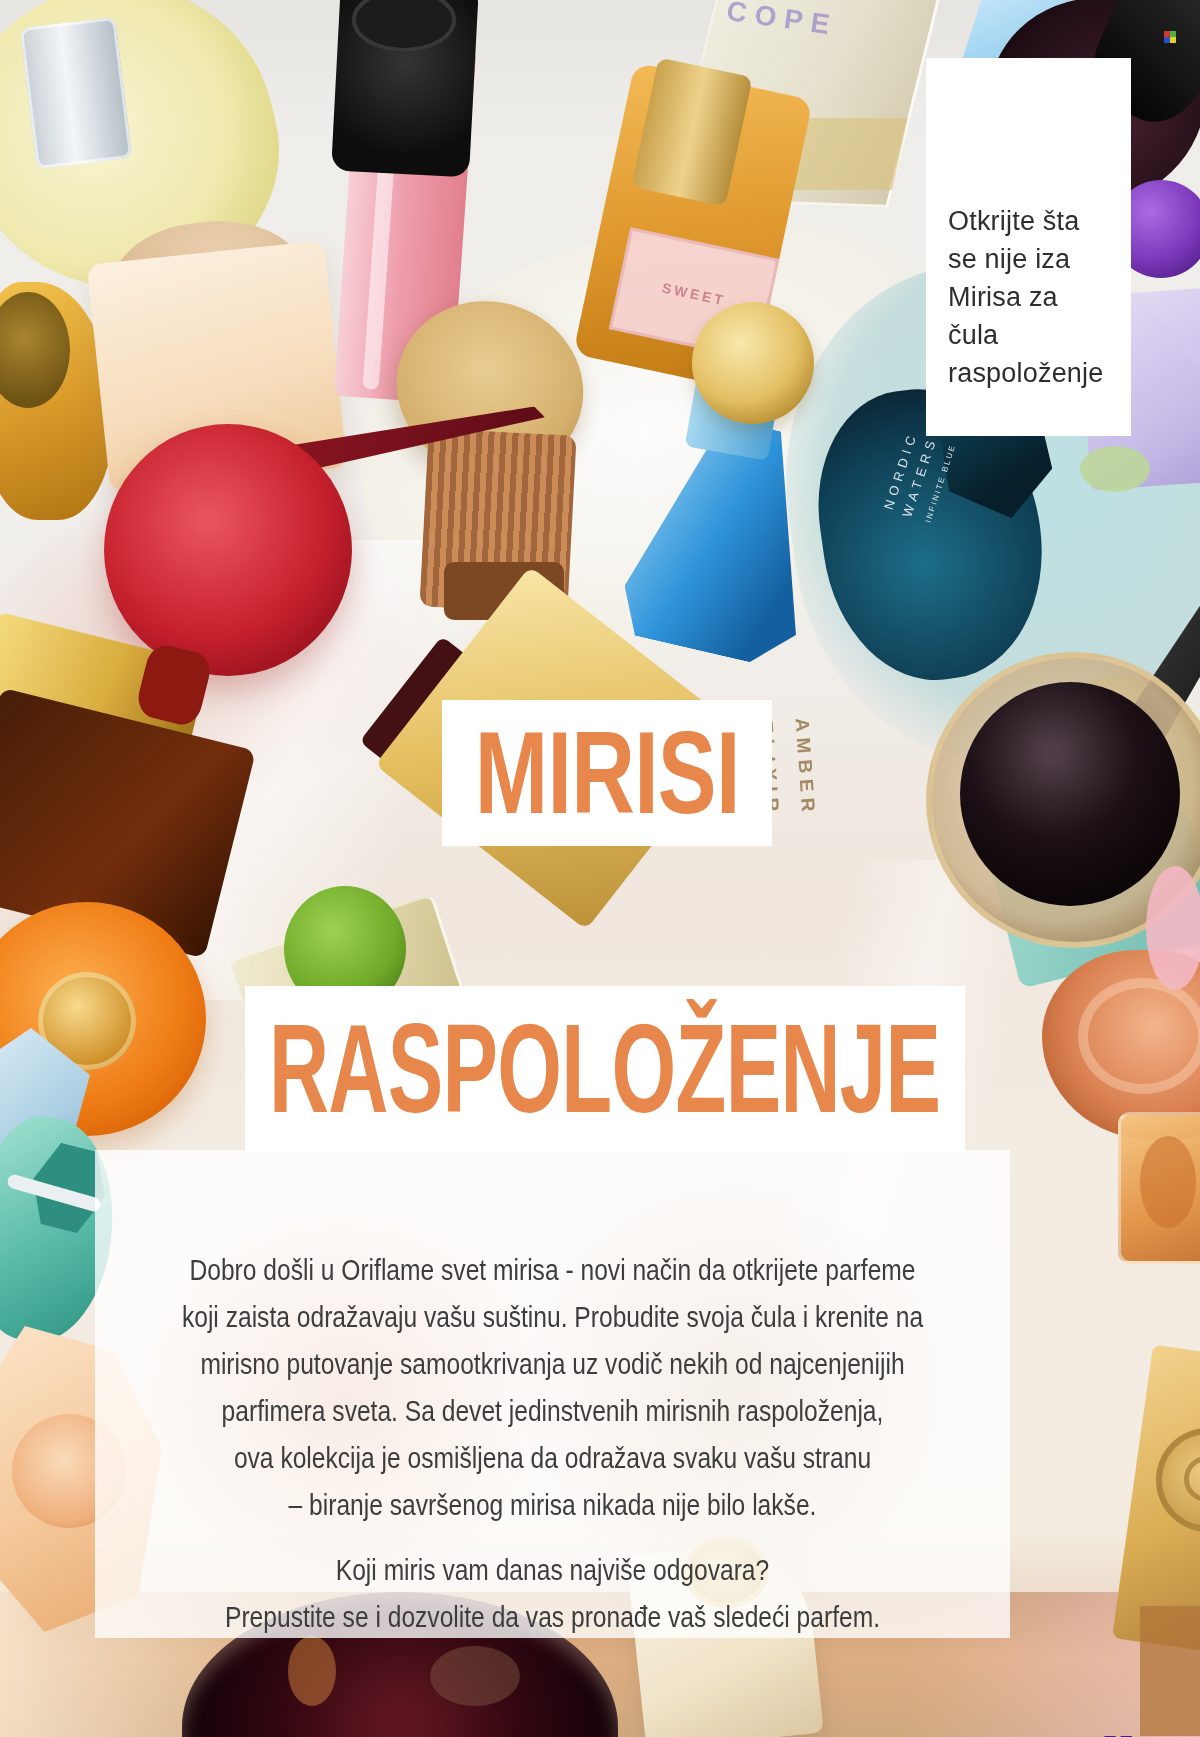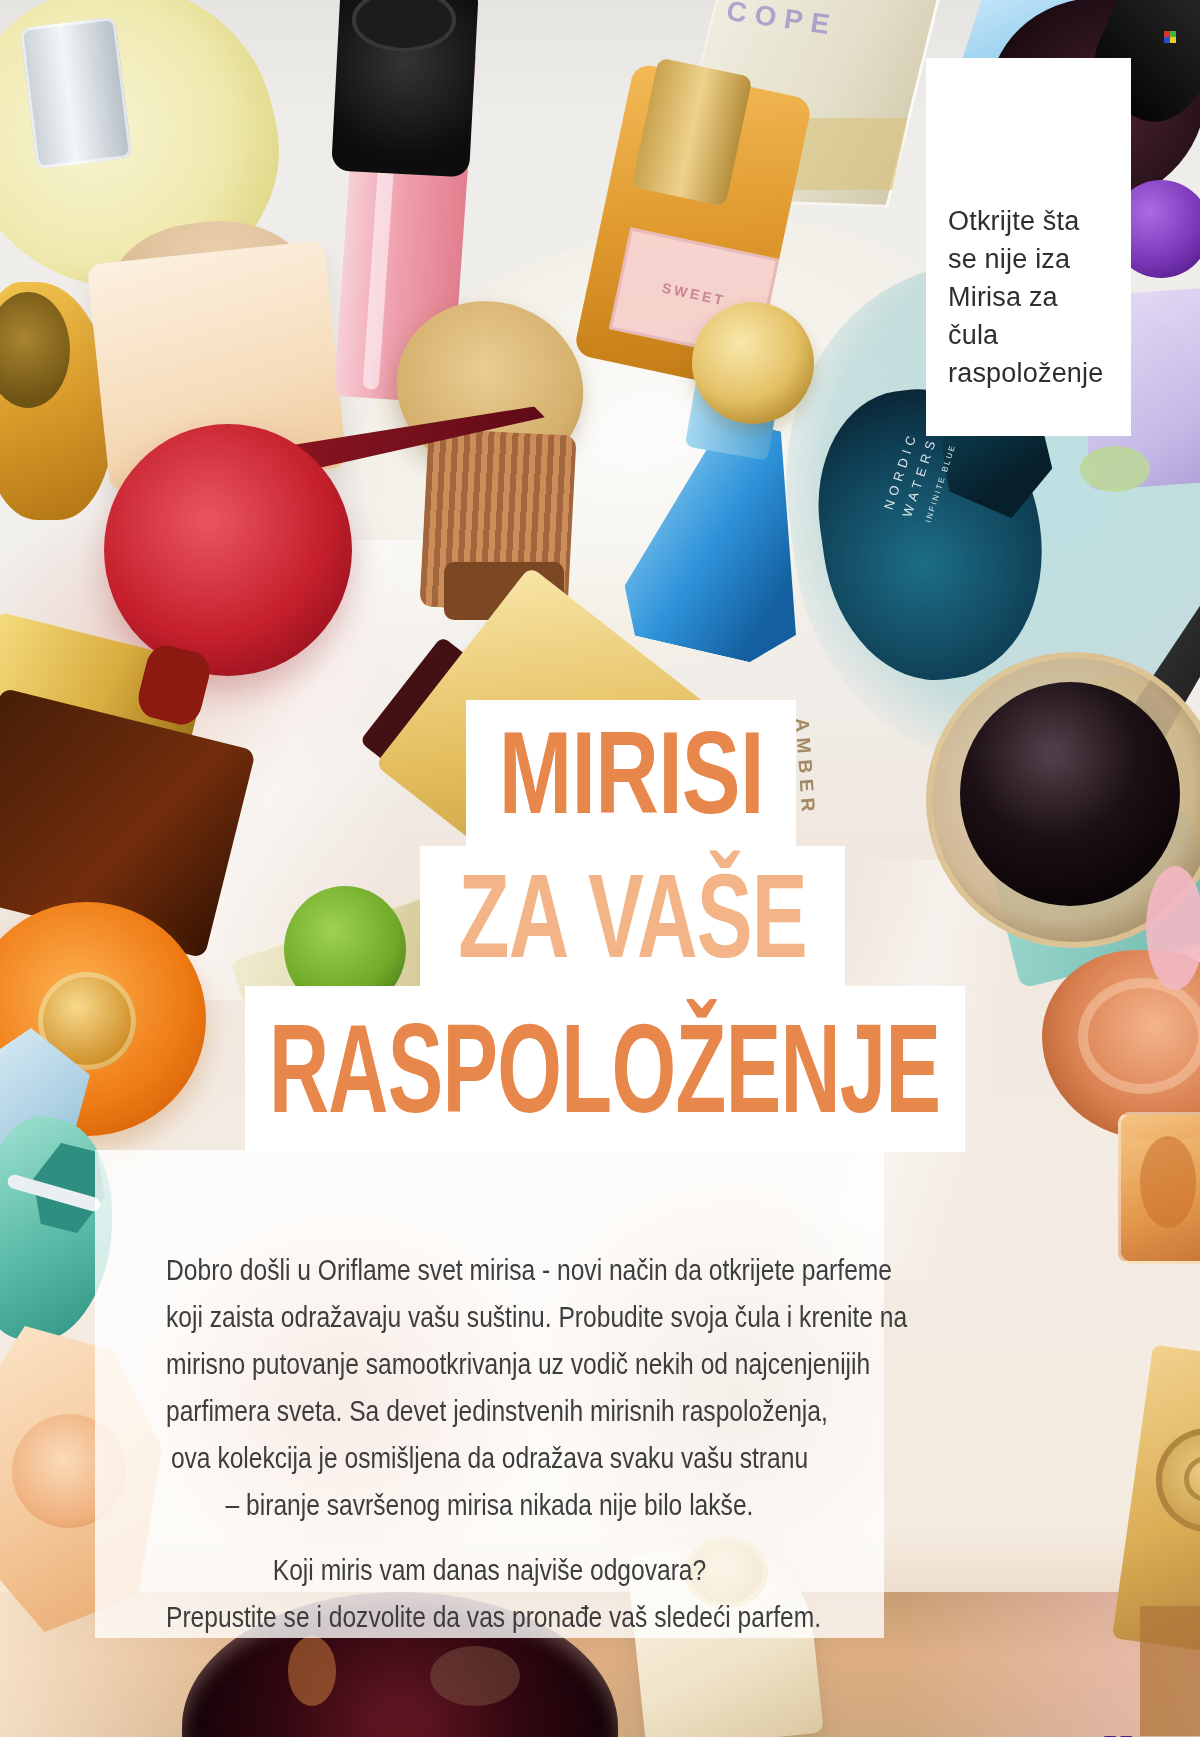--- a/index.html
+++ b/index.html
@@ -166,29 +166,29 @@
   .cream-bottom{left:636px;top:1546px;width:178px;height:196px;border-radius:14px 48% 10px 10px;transform:rotate(-6deg);
     background:linear-gradient(160deg,#fbf5e6,#f0e4c9 58%,#dcc8a2);box-shadow:0 10px 20px rgba(140,110,80,.25);}
 
   
   .infobox{left:926px;top:58px;width:205px;height:378px;background:#ffffff;
     display:flex;flex-direction:column;justify-content:flex-end;box-sizing:border-box;
     padding:0 10px 44px 22px;}
   .infobox div{font-size:27px;line-height:38px;color:var(--info-text,#2e2e2e);letter-spacing:.2px;}
 
   .tblock{background:#ffffff;display:flex;align-items:center;justify-content:center;overflow:visible;}
-  .tb1{left:466px;top:700px;width:330px;height:146px;}
+  .tb1{left:442px;top:700px;width:330px;height:146px;}
   .tb2{left:420px;top:846px;width:425px;height:140px;}
   .tb3{left:245px;top:986px;width:720px;height:166px;}
   .display{font-weight:bold;line-height:1;white-space:nowrap;letter-spacing:-1px;}
   .d1{font-size:116px;color:var(--accent,#E8874C);transform:scaleX(.76);}
   .d2{font-size:118px;color:var(--accent-light,#F3B587);transform:scaleX(.71);}
   .d3{font-size:126px;color:var(--accent,#E8874C);transform:scaleX(.66);}
 
-  .body-panel{left:95px;top:1150px;width:789px;height:488px;background:rgba(255,255,255,.78);}
+  .body-panel{left:95px;top:1150px;width:915px;height:488px;background:rgba(255,255,255,.78);}
   .ghost1{left:40px;top:60px;width:420px;height:380px;border-radius:45%;
     background:radial-gradient(ellipse,rgba(243,221,210,.5),rgba(243,221,210,0) 70%);position:absolute;}
   .ghost2{left:430px;top:30px;width:420px;height:420px;border-radius:45%;
     background:radial-gradient(ellipse,rgba(240,231,222,.6),rgba(240,231,222,0) 72%);position:absolute;}
 
   .subtitle-bar{left:299px;top:1167px;width:636px;height:50px;background:var(--bar-bg,#E2823F);
     display:flex;align-items:center;justify-content:center;}
   .subtitle-bar span{color:#fdf3ea;font-size:34px;letter-spacing:.5px;transform:scaleX(.97);white-space:nowrap;}
 
   .body-text{position:absolute;left:0;top:96px;width:100%;text-align:center;
@@ -307,23 +307,20 @@
     <div>Otkrijte šta</div>
     <div>se nije iza</div>
     <div>Mirisa za</div>
     <div>čula</div>
     <div>raspoloženje</div>
   </div>
 
   <div class="s tblock tb1">
     <span class="display d1">MIRISI</span>
   </div>
-  <div class="s tblock tb2">
-    <span class="display d2">ZA VAŠE</span>
-  </div>
   <div class="s tblock tb3">
     <span class="display d3">RASPOLOŽENJE</span>
   </div>
 
   <div class="s body-panel">
     <div class="ghost1"></div>
     <div class="ghost2"></div>
     <div class="body-text">
       <div>Dobro došli u Oriflame svet mirisa -  novi način da otkrijete parfeme</div>
       <div>koji zaista odražavaju vašu suštinu. Probudite svoja čula i krenite na</div>

